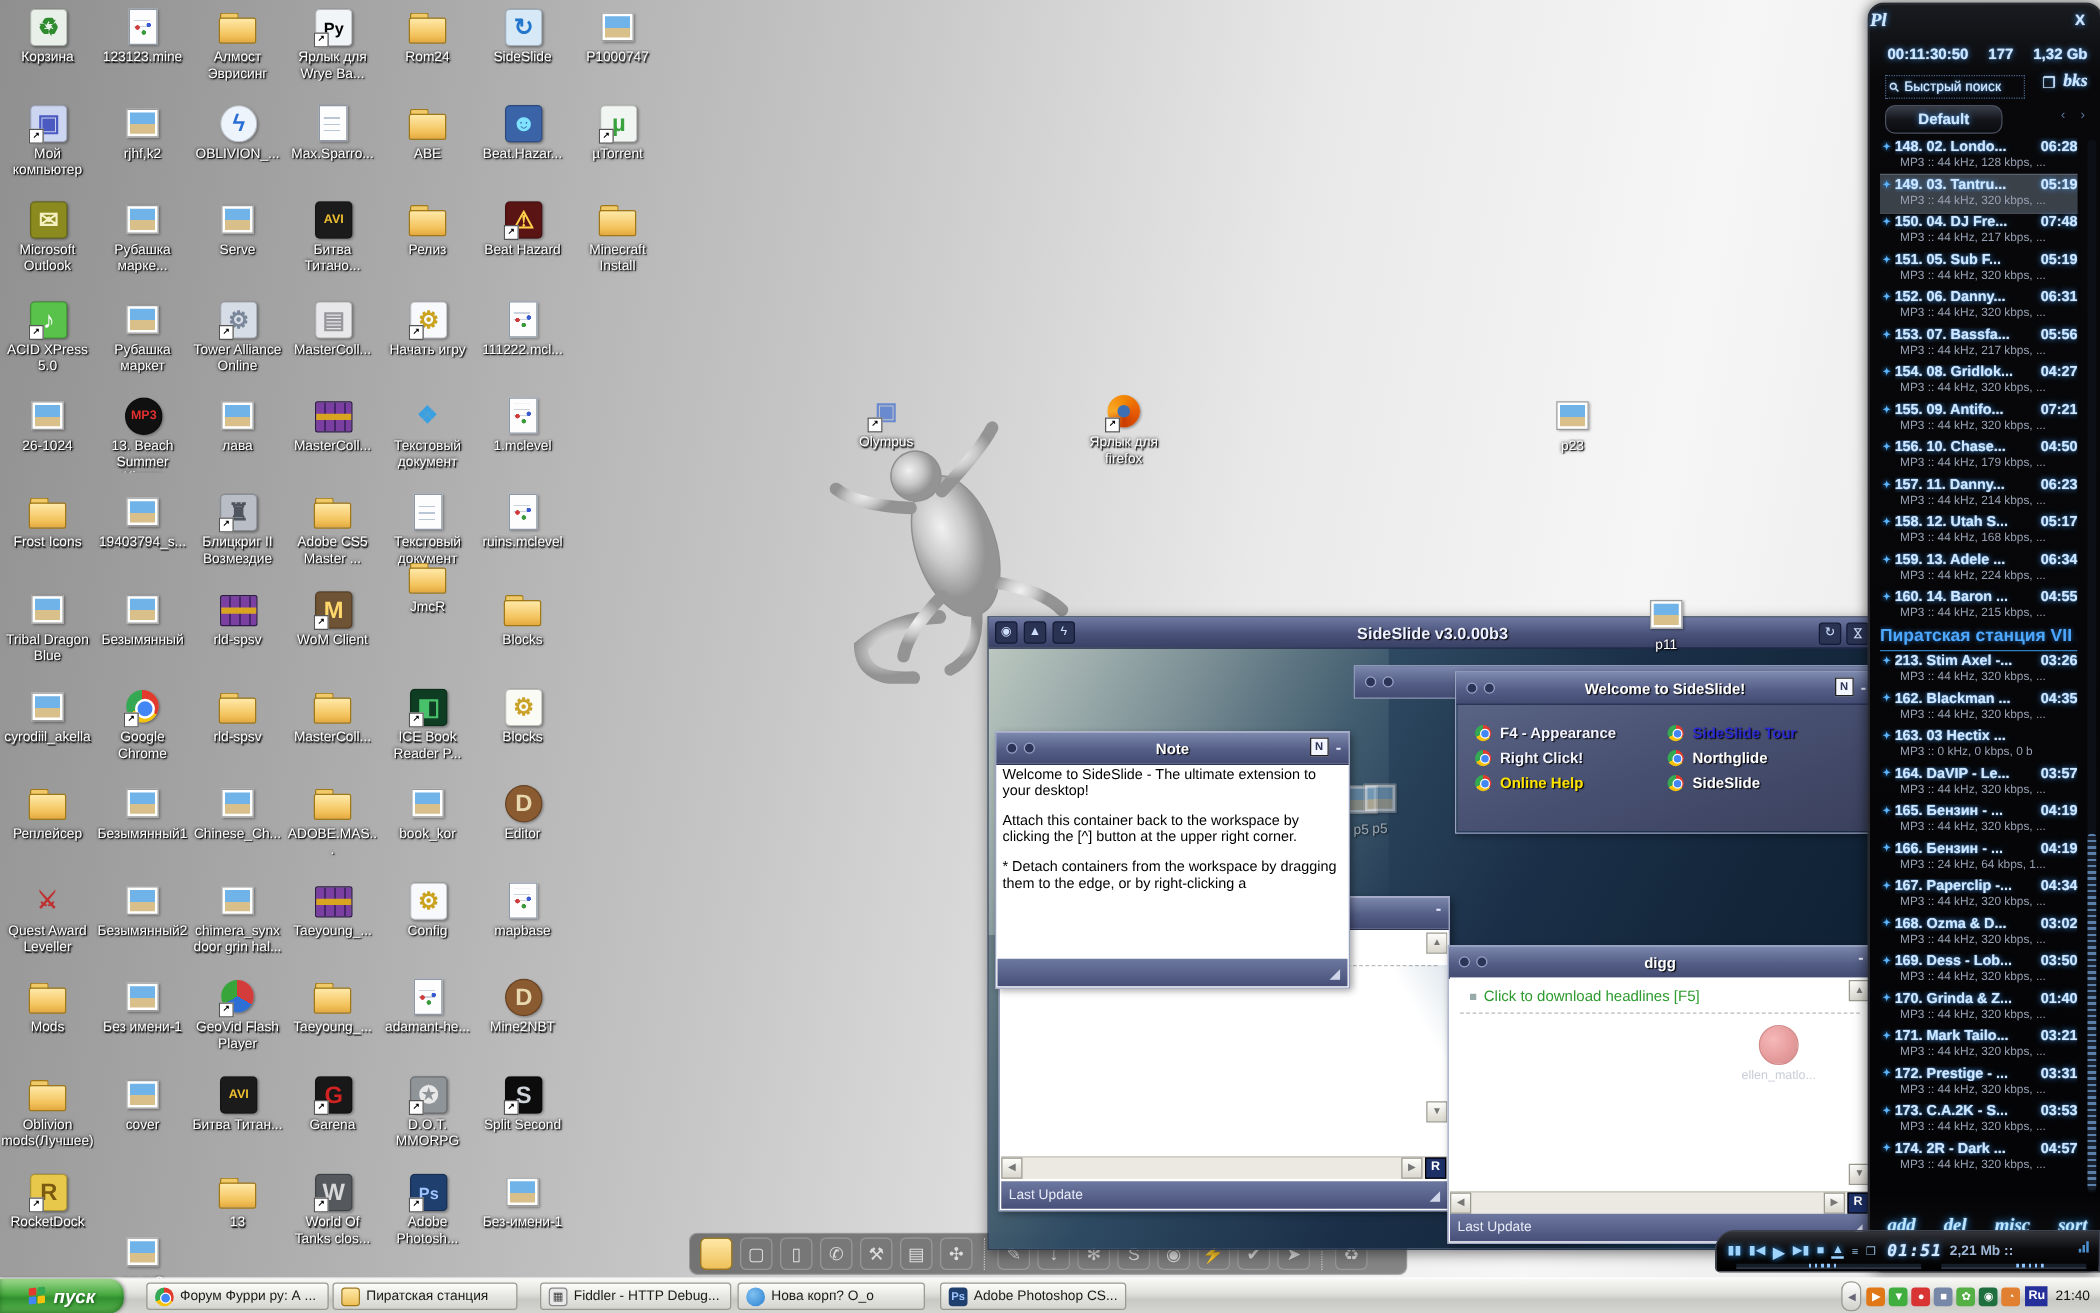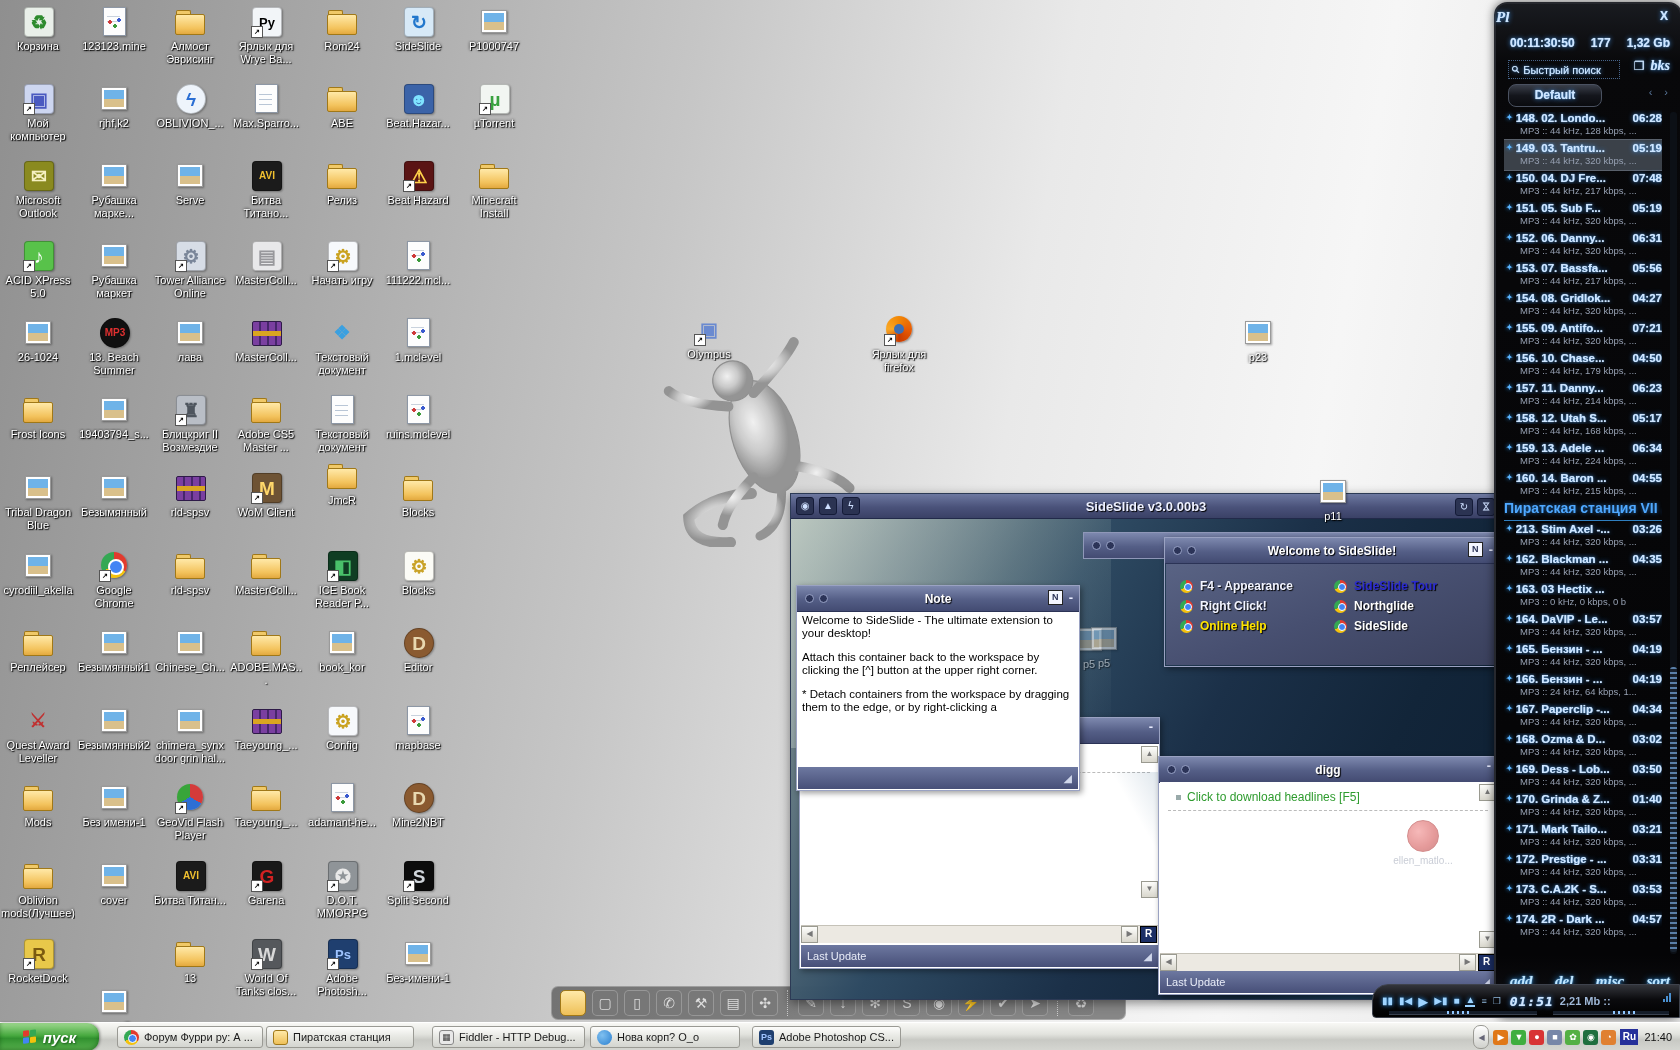--- a/index.html
+++ b/index.html
@@ -532,21 +532,21 @@
     </div>
     <div class="cell" style="left: 229px; top: 470px;">
       <div class="ic34">
         <div class="tile" style="background: rgb(110, 83, 52);">
           <div class="tg" style="color: rgb(255, 215, 106);">M</div>
         </div>
         <div class="sc-arrow">↗</div>
       </div>
       <div class="lbl">WoM Client</div>
     </div>
-    <div class="cell" style="left: 305px; top: 458px;">
+    <div class="cell" style="left: 305px; top: 444px;">
       <div class="ic34">
         <div class="fold-tab"></div>
         <div class="fold-body"></div>
       </div>
       <div class="lbl">JmcR</div>
     </div>
     <div class="cell" style="left: 381px; top: 470px;">
       <div class="ic34">
         <div class="fold-tab"></div>
         <div class="fold-body"></div>

